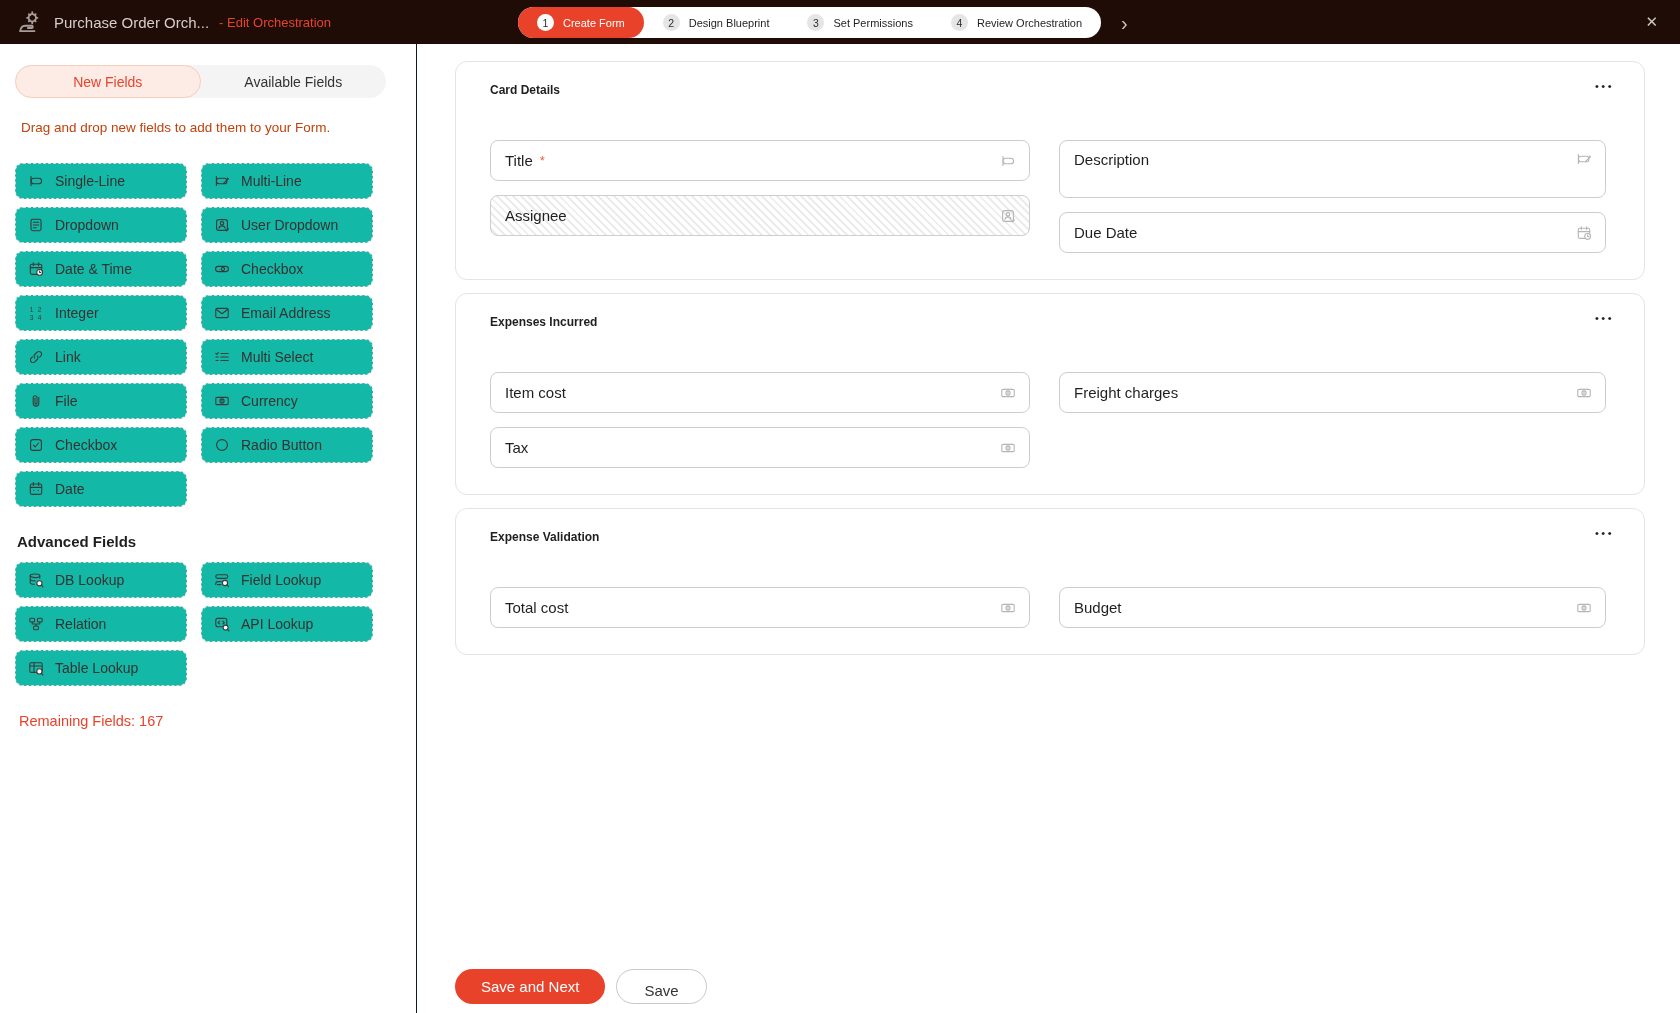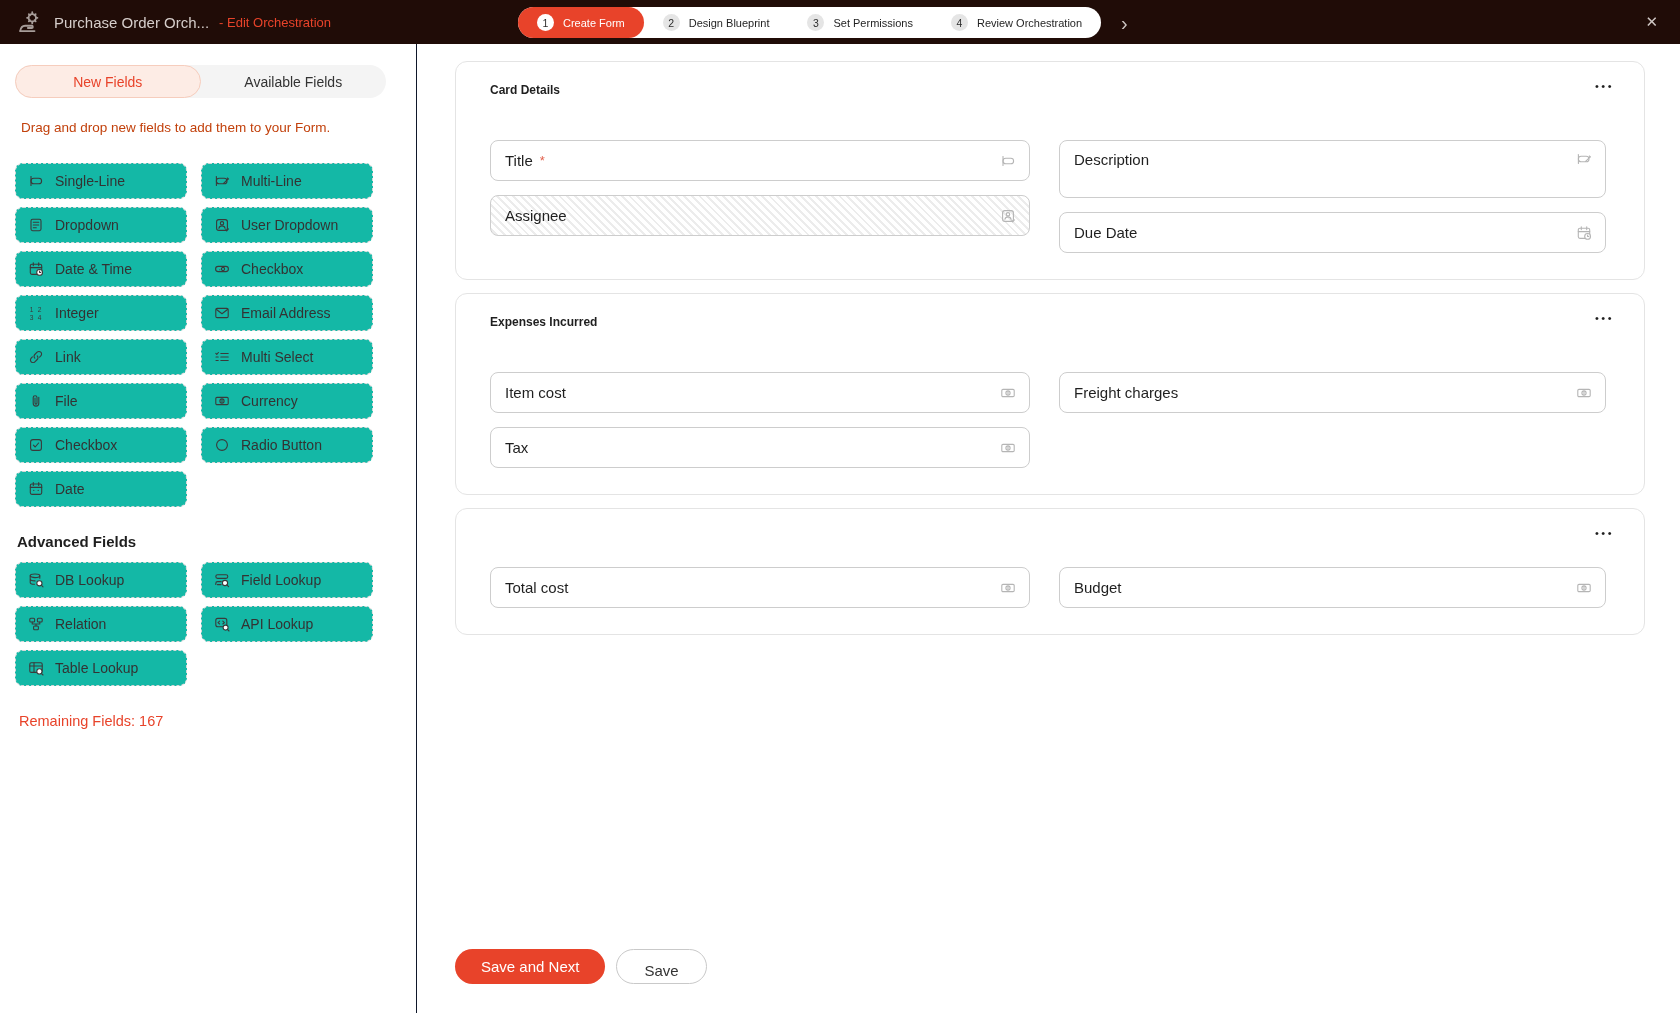--- a/index.html
+++ b/index.html
@@ -424,20 +424,21 @@
                     <rect x="1.8" y="4.4" width="12.4" height="7.2" rx="1.2"></rect>
                     <circle cx="8" cy="8" r="2.1"></circle>
                     <path d="M8 6.9v2.2"></path>
                   </svg>
                 </span>
               </div>
             </div>
           </div>
         </section>
         <section class="card">
+          <h2 class="card-title">Expense Validation</h2>
           <button class="more-btn"><span>•••</span></button>
           <div class="card-body">
             <div class="fcol">
               <div class="ffield">
                 <span class="flabel">Total cost</span>
                 <span class="icon input-icon">
                   <svg viewBox="0 0 16 16" width="16" height="16" fill="none" stroke="currentColor" stroke-width="1.1" stroke-linecap="round" stroke-linejoin="round">
                     <rect x="1.8" y="4.4" width="12.4" height="7.2" rx="1.2"></rect>
                     <circle cx="8" cy="8" r="2.1"></circle>
                     <path d="M8 6.9v2.2"></path>

